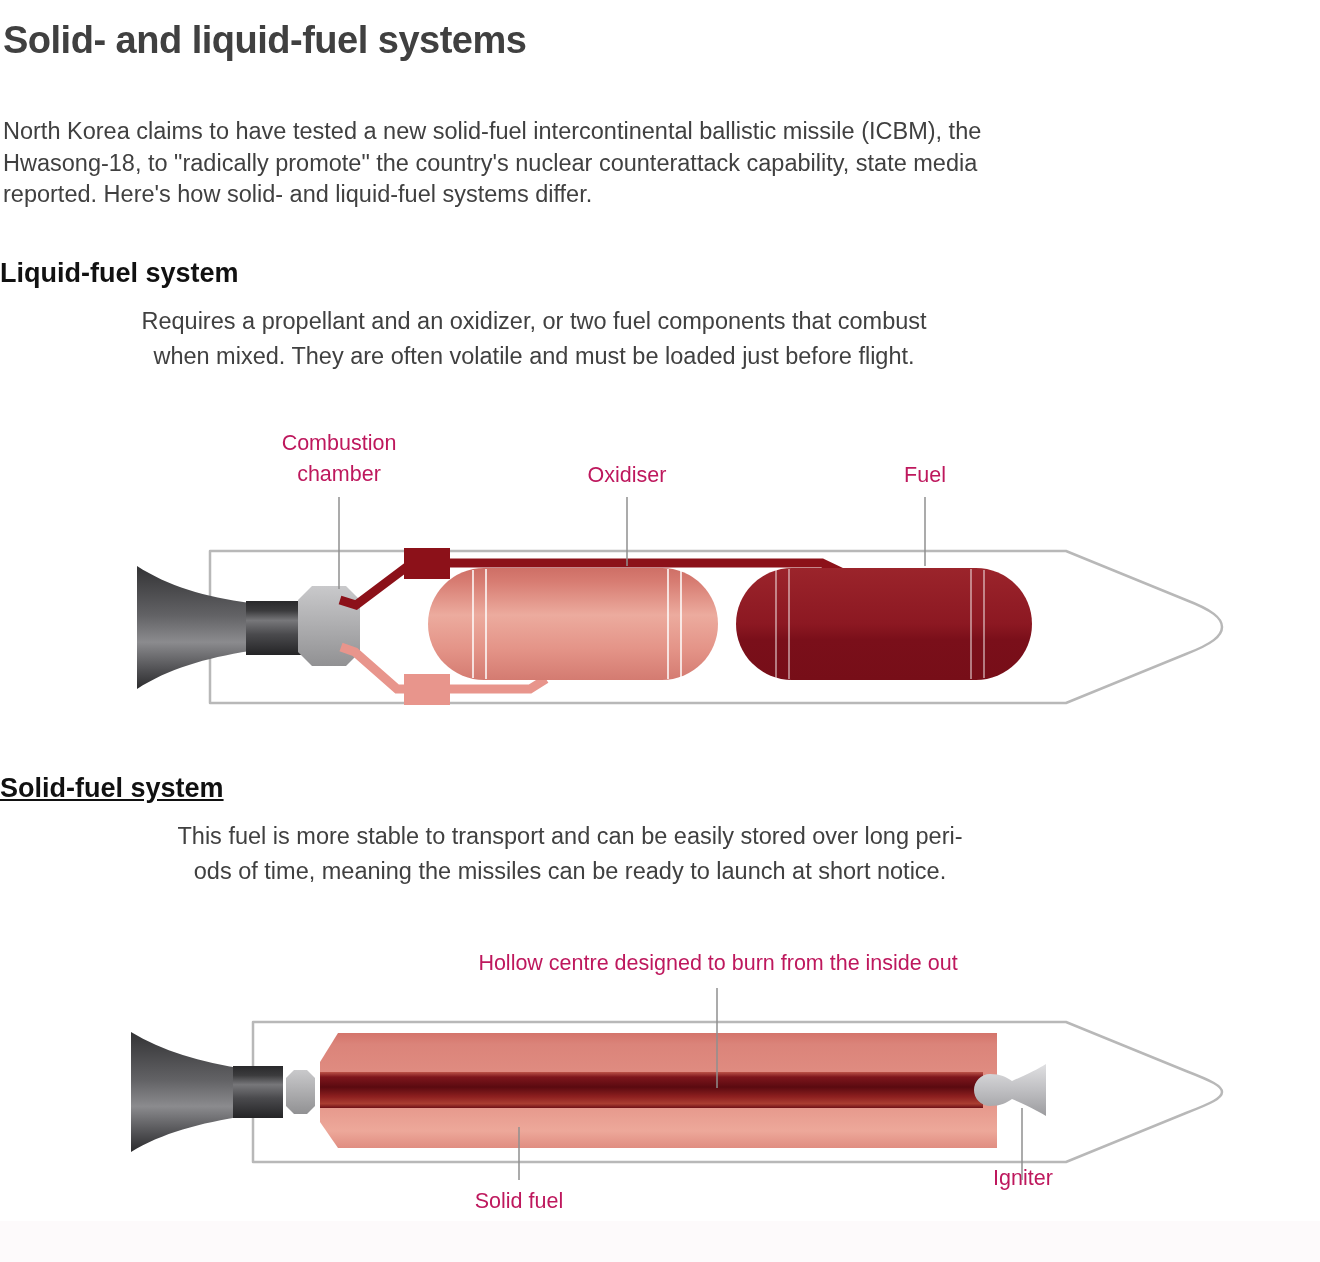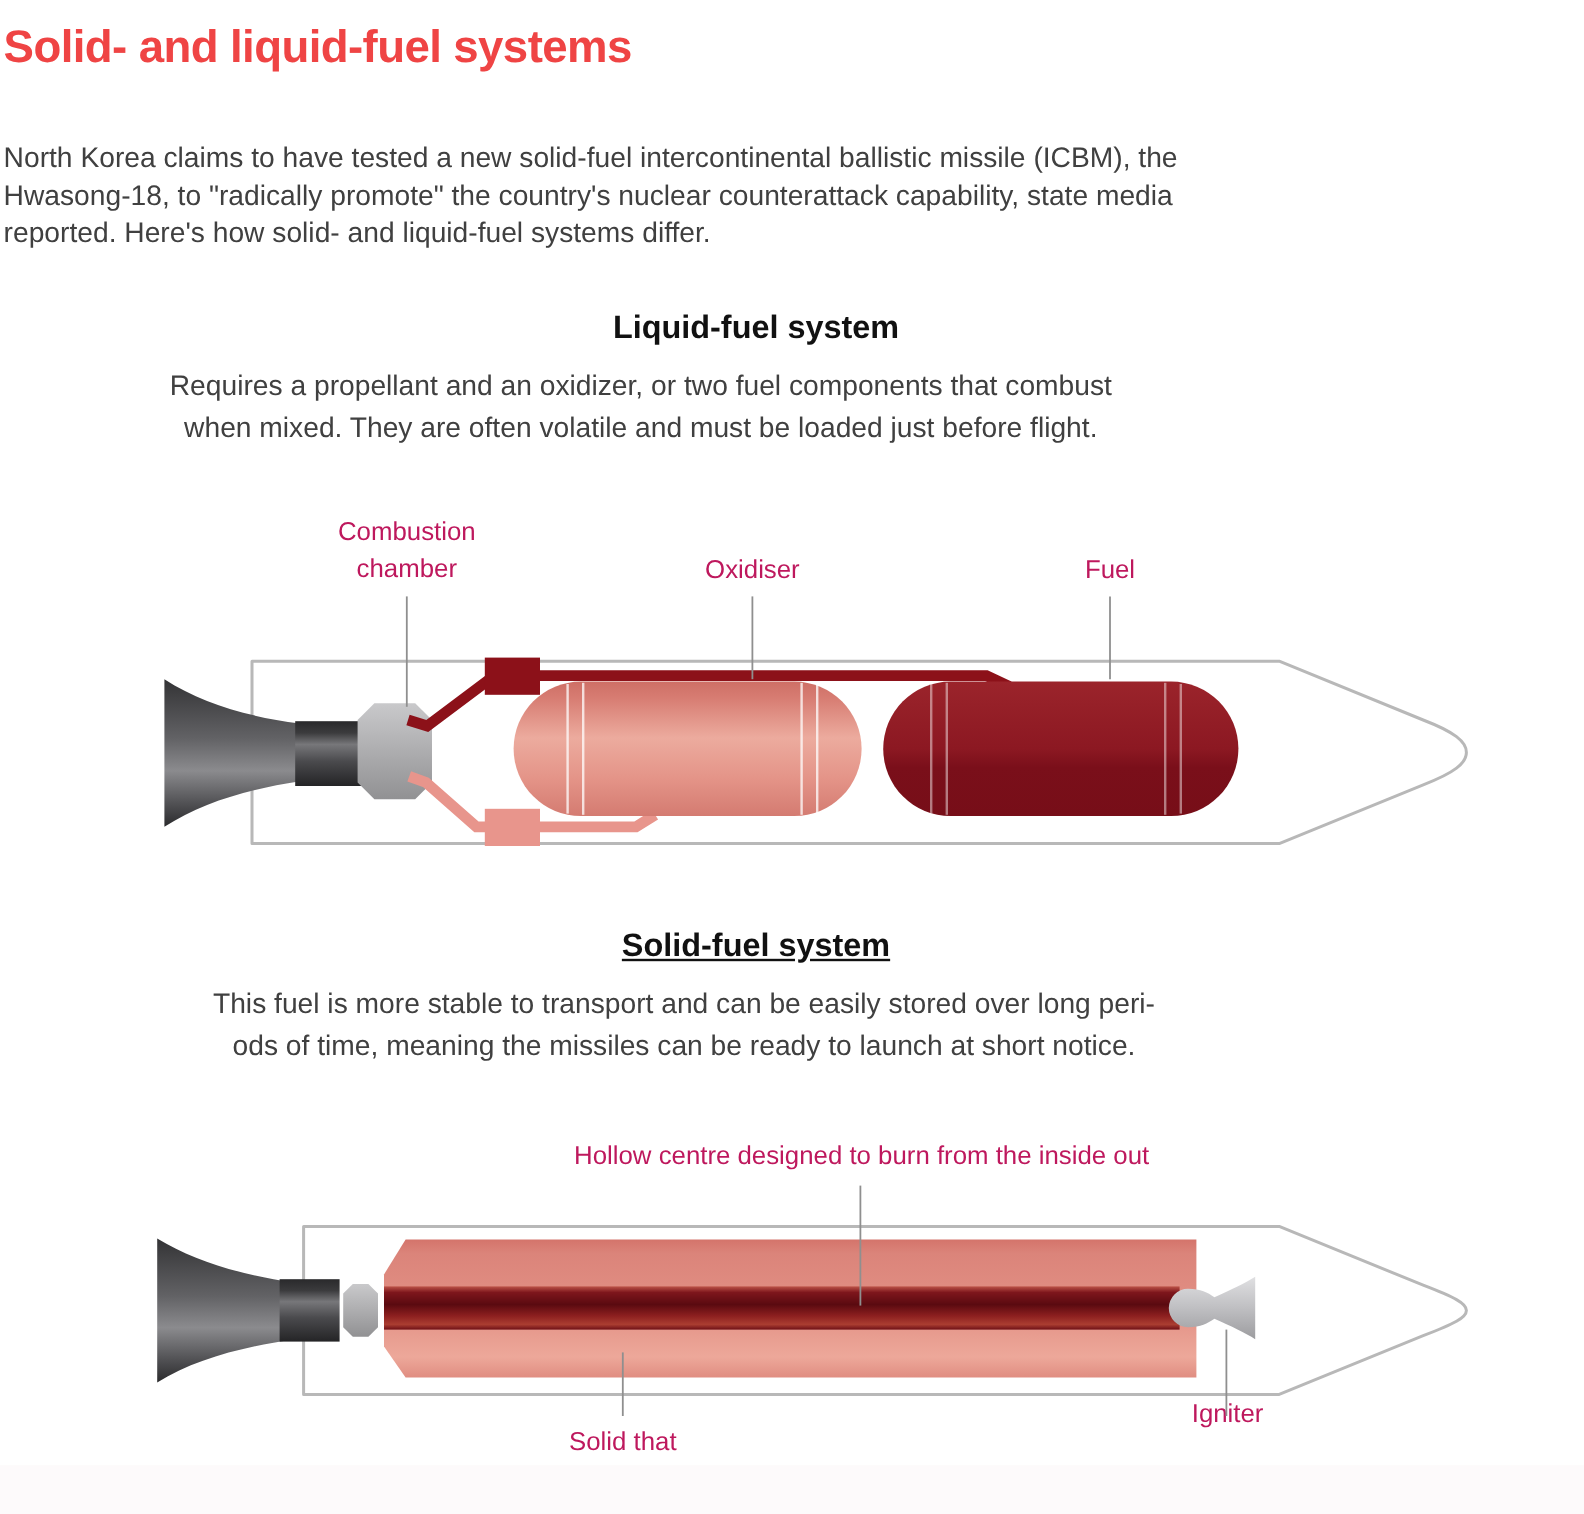--- a/index.html
+++ b/index.html
@@ -1,21 +1,21 @@
 <!DOCTYPE html>
 <html><head>
 <meta charset="utf-8">
 <style>
   html,body{margin:0;padding:0;background:#fff;}
   #page{position:relative;width:1320px;height:1262px;background:#ffffff;overflow:hidden;
         font-family:"Liberation Sans","DejaVu Sans",sans-serif;color:#3d3d3d;}
   .abs{position:absolute;}
-  #title{left:3px;top:18px;font-size:38px;line-height:44px;font-weight:700;color:#ef4444;letter-spacing:-0.5px;}
+  #title{left:3px;top:18px;font-size:38px;line-height:44px;font-weight:700;color:#404040;letter-spacing:-0.5px;}
   #intro{left:3px;top:96px;width:1290px;font-size:23.5px;line-height:31.5px;color:#404040;white-space:pre-line;margin-top:20px;}
-  .section-heading{width:1168px;left:0;text-align:center;font-size:27px;font-weight:700;color:#111;padding-left:46px;}
+  .section-heading{width:1168px;left:0;text-align:left;font-size:27px;font-weight:700;color:#111;}
   .section-desc{width:1068px;left:0;text-align:center;font-size:23.5px;line-height:35px;color:#404040;white-space:pre-line;}
   #liquid-heading{top:258px;}
   #liquid-desc{top:304px;}
   #solid-heading{top:773px;text-decoration:underline;}
   #solid-desc{top:819px;padding-left:36px;}
   .diagram-label{font-size:21.5px;line-height:31px;color:#be185d;text-align:center;transform:translateX(-50%);white-space:pre-line;}
   #label-combustion{left:339px;top:428px;}
   #label-oxidiser{left:627px;top:460px;}
   #label-fuel{left:925px;top:460px;}
   #label-hollow{left:718px;top:948px;width:640px;}
@@ -112,21 +112,21 @@
       <line x1="627" y1="497" x2="627" y2="566"></line>
       <line x1="925" y1="497" x2="925" y2="566"></line>
     </g>
   </svg>
 
   <div class="abs section-heading" id="solid-heading">Solid-fuel system</div>
   <div class="abs section-desc" id="solid-desc">This fuel is more stable to transport and can be easily stored over long peri-
 ods of time, meaning the missiles can be ready to launch at short notice.</div>
 
   <div class="abs diagram-label" id="label-hollow">Hollow centre designed to burn from the inside out</div>
-  <div class="abs diagram-label" id="label-solidfuel">Solid that</div>
+  <div class="abs diagram-label" id="label-solidfuel">Solid fuel</div>
   <div class="abs diagram-label" id="label-igniter">Igniter</div>
 
   <svg class="abs" style="left:0;top:985px;" width="1320" height="200" viewBox="0 985 1320 200">
     <defs>
       <linearGradient id="blockGrad" x1="0" y1="0" x2="0" y2="1">
         <stop offset="0" stop-color="#d4746b"></stop>
           <stop offset="0.1" stop-color="#db847a"></stop>
         <stop offset="0.55" stop-color="#e39286"></stop>
           <stop offset="0.85" stop-color="#eda89a"></stop>
         <stop offset="1" stop-color="#e08d81"></stop>

